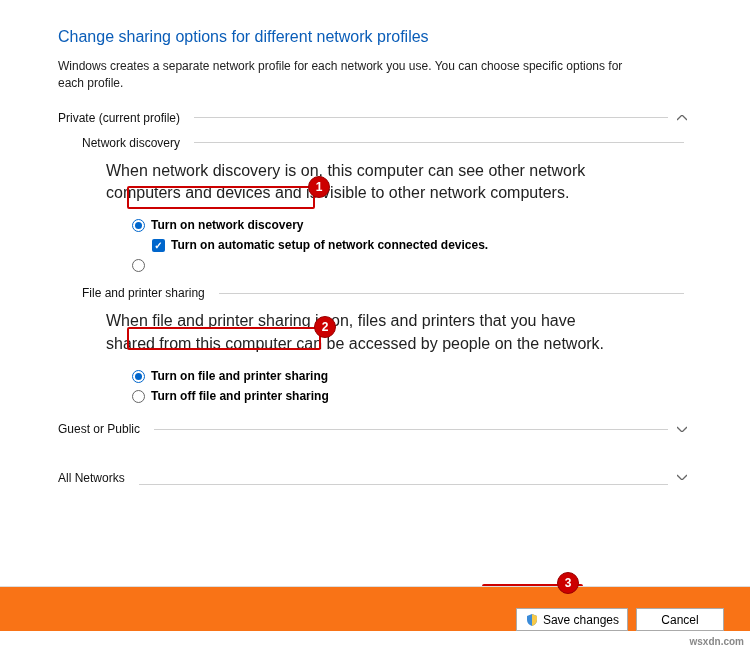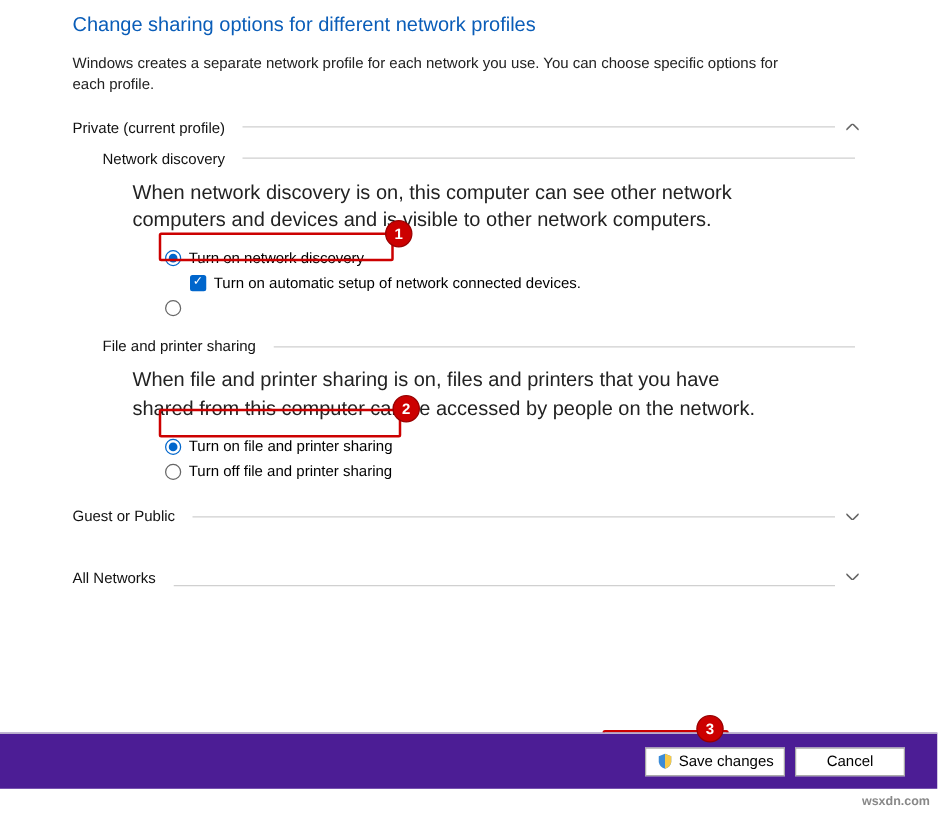--- a/index.html
+++ b/index.html
@@ -6,21 +6,21 @@
     body {
       font-family: "Segoe UI", Tahoma, sans-serif;
       font-size: 12px;
       color: #000;
       background: #fff;
       width: 750px;
       height: 651px;
       position: relative;
     }
     .content {
-      padding: 12px 60px 0 58px;
+      padding: 28px 60px 0 58px;
     }
     .page-title {
       color: #0a5db8;
       font-size: 16px;
       font-weight: 400;
       margin-bottom: 12px;
     }
     .page-desc {
       font-size: 12px;
       color: #222;
@@ -76,24 +76,25 @@
       color: #222;
       line-height: 1.4;
       margin-bottom: 8px;
       max-width: 520px;
     }
     .option-group {
       margin-left: 24px;
     }
     .option {
       display: flex;
-      align-items: center;
+      align-items: flex-end;
       height: 20px;
       position: relative;
       padding: 0 2px;
+      font-weight: bold;
     }
     .radio, .checkbox {
       width: 13px;
       height: 13px;
       margin-right: 6px;
       display: inline-flex;
       align-items: center;
       justify-content: center;
       flex-shrink: 0;
     }
@@ -152,25 +153,25 @@
     }
     .b1 { left: 308px; top: 176px; }
     .b2 { left: 314px; top: 316px; }
     .b3 { left: 557px; top: 572px; }
     .bottom-bar {
       position: absolute;
       left: 0;
       right: 0;
       bottom: 20px;
       height: 45px;
-      background: #4c1d95;
+      background: #f97316;
       border-top: 1px solid #ddd;
       display: flex;
       justify-content: flex-end;
-      align-items: center;
+      align-items: flex-end;
       padding-right: 26px;
       gap: 8px;
     }
     .btn {
       height: 23px;
       min-width: 88px;
       background: #fff;
       border: 1px solid #aaa;
       font-size: 12px;
       display: inline-flex;

